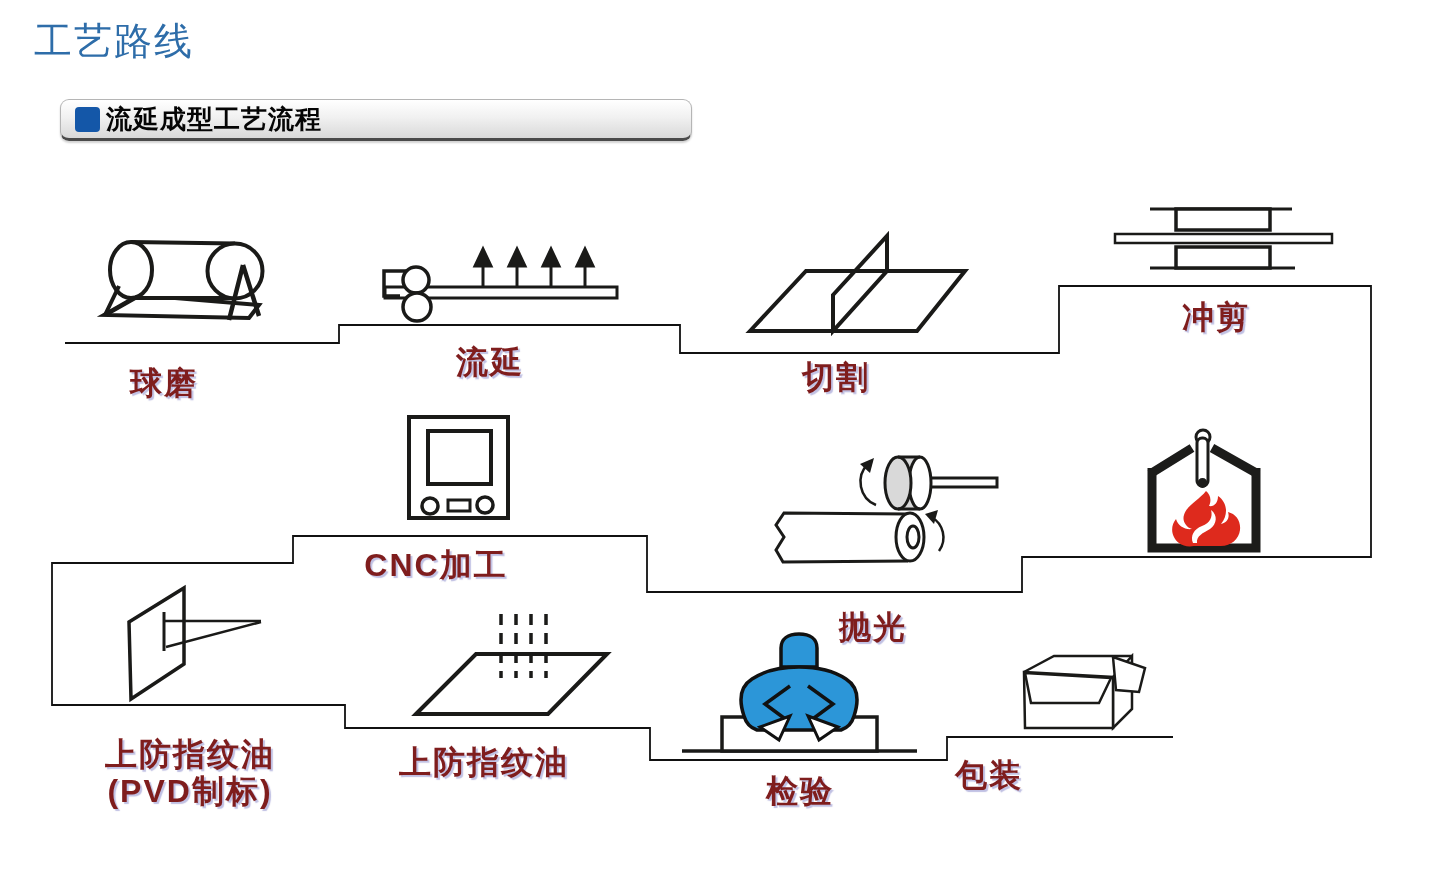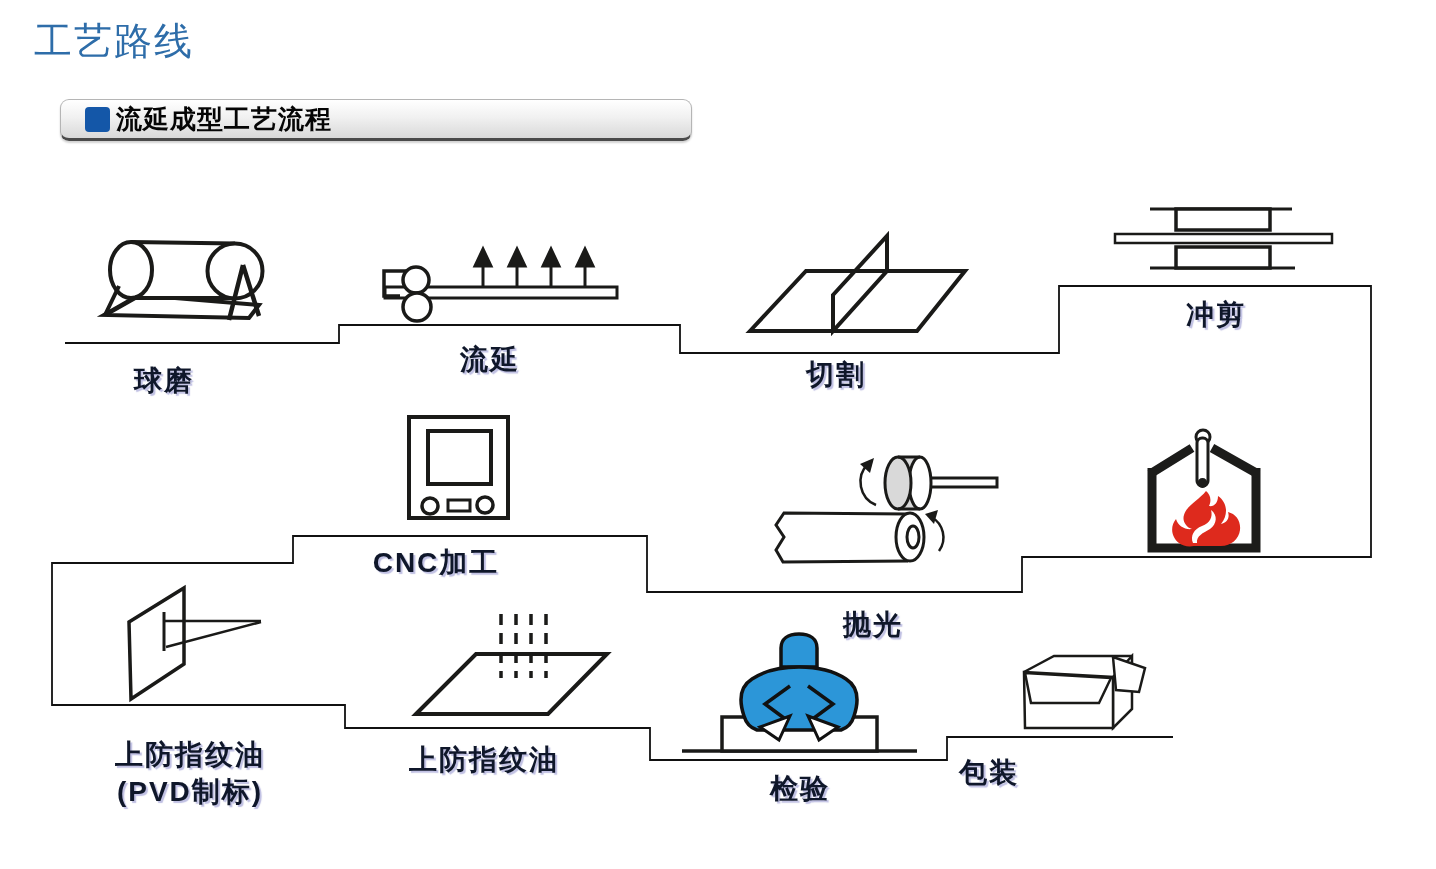--- a/index.html
+++ b/index.html
@@ -8,29 +8,29 @@
     font-family:"Liberation Sans","DejaVu Sans",sans-serif;
   }
   .page-title{
     position:absolute;left:34px;top:16px;font-size:38px;font-weight:400;
     color:#2e6da9;letter-spacing:2px;margin:0;
   }
   .section-bar{
     position:absolute;left:60px;top:99px;width:632px;height:42px;box-sizing:border-box;
     border:1px solid #b5b5b5;border-bottom:3px solid #4a4a4a;border-radius:9px;
     background:linear-gradient(#ffffff,#f1f1f1 45%,#d9d9d9);
-    display:flex;align-items:center;padding-left:24px;
+    display:flex;align-items:center;padding-left:14px;
     box-shadow:0 2px 2px rgba(0,0,0,0.18);
   }
   .bullet{width:25px;height:25px;background:#1457a8;border-radius:4px;margin-right:6px;flex:0 0 auto;}
   .section-title{font-size:26px;font-weight:bold;color:#050505;letter-spacing:1px;white-space:nowrap;}
   .diagram{position:absolute;left:0;top:0;width:1436px;height:869px;}
   .step-label{
-    position:absolute;transform:translateX(-50%);color:#0f172a;font-weight:bold;
-    font-size:28px;letter-spacing:2px;white-space:nowrap;
+    position:absolute;transform:translateX(-50%);color:#7f1d1d;font-weight:bold;
+    font-size:32px;letter-spacing:2px;white-space:nowrap;
     text-shadow:2px 2px 1px rgba(130,130,200,0.5);
   }
   .step-label.two-line{text-align:center;line-height:37px;}
 </style>
 </head>
 <body>
 
 <div class="stage">
 
   <h1 class="page-title">工艺路线</h1>

